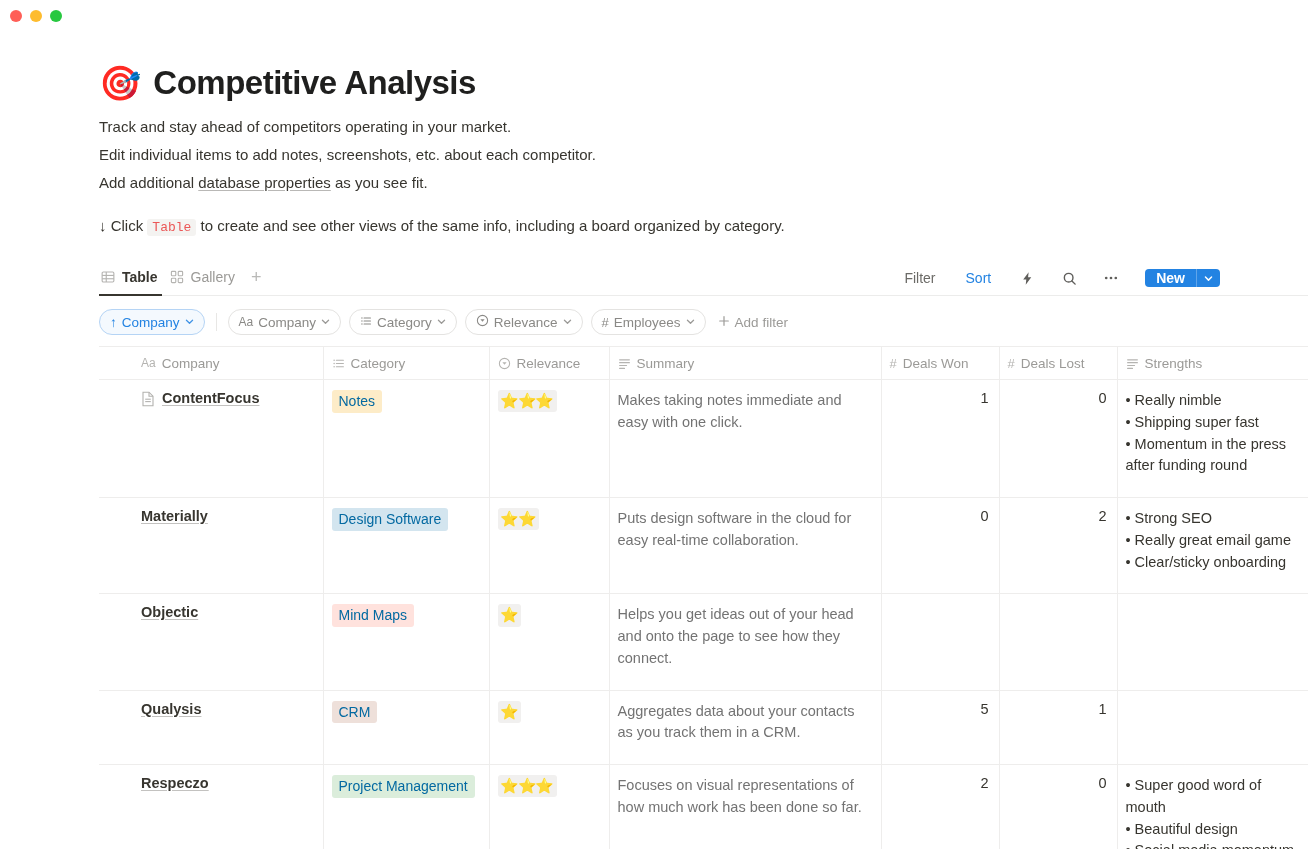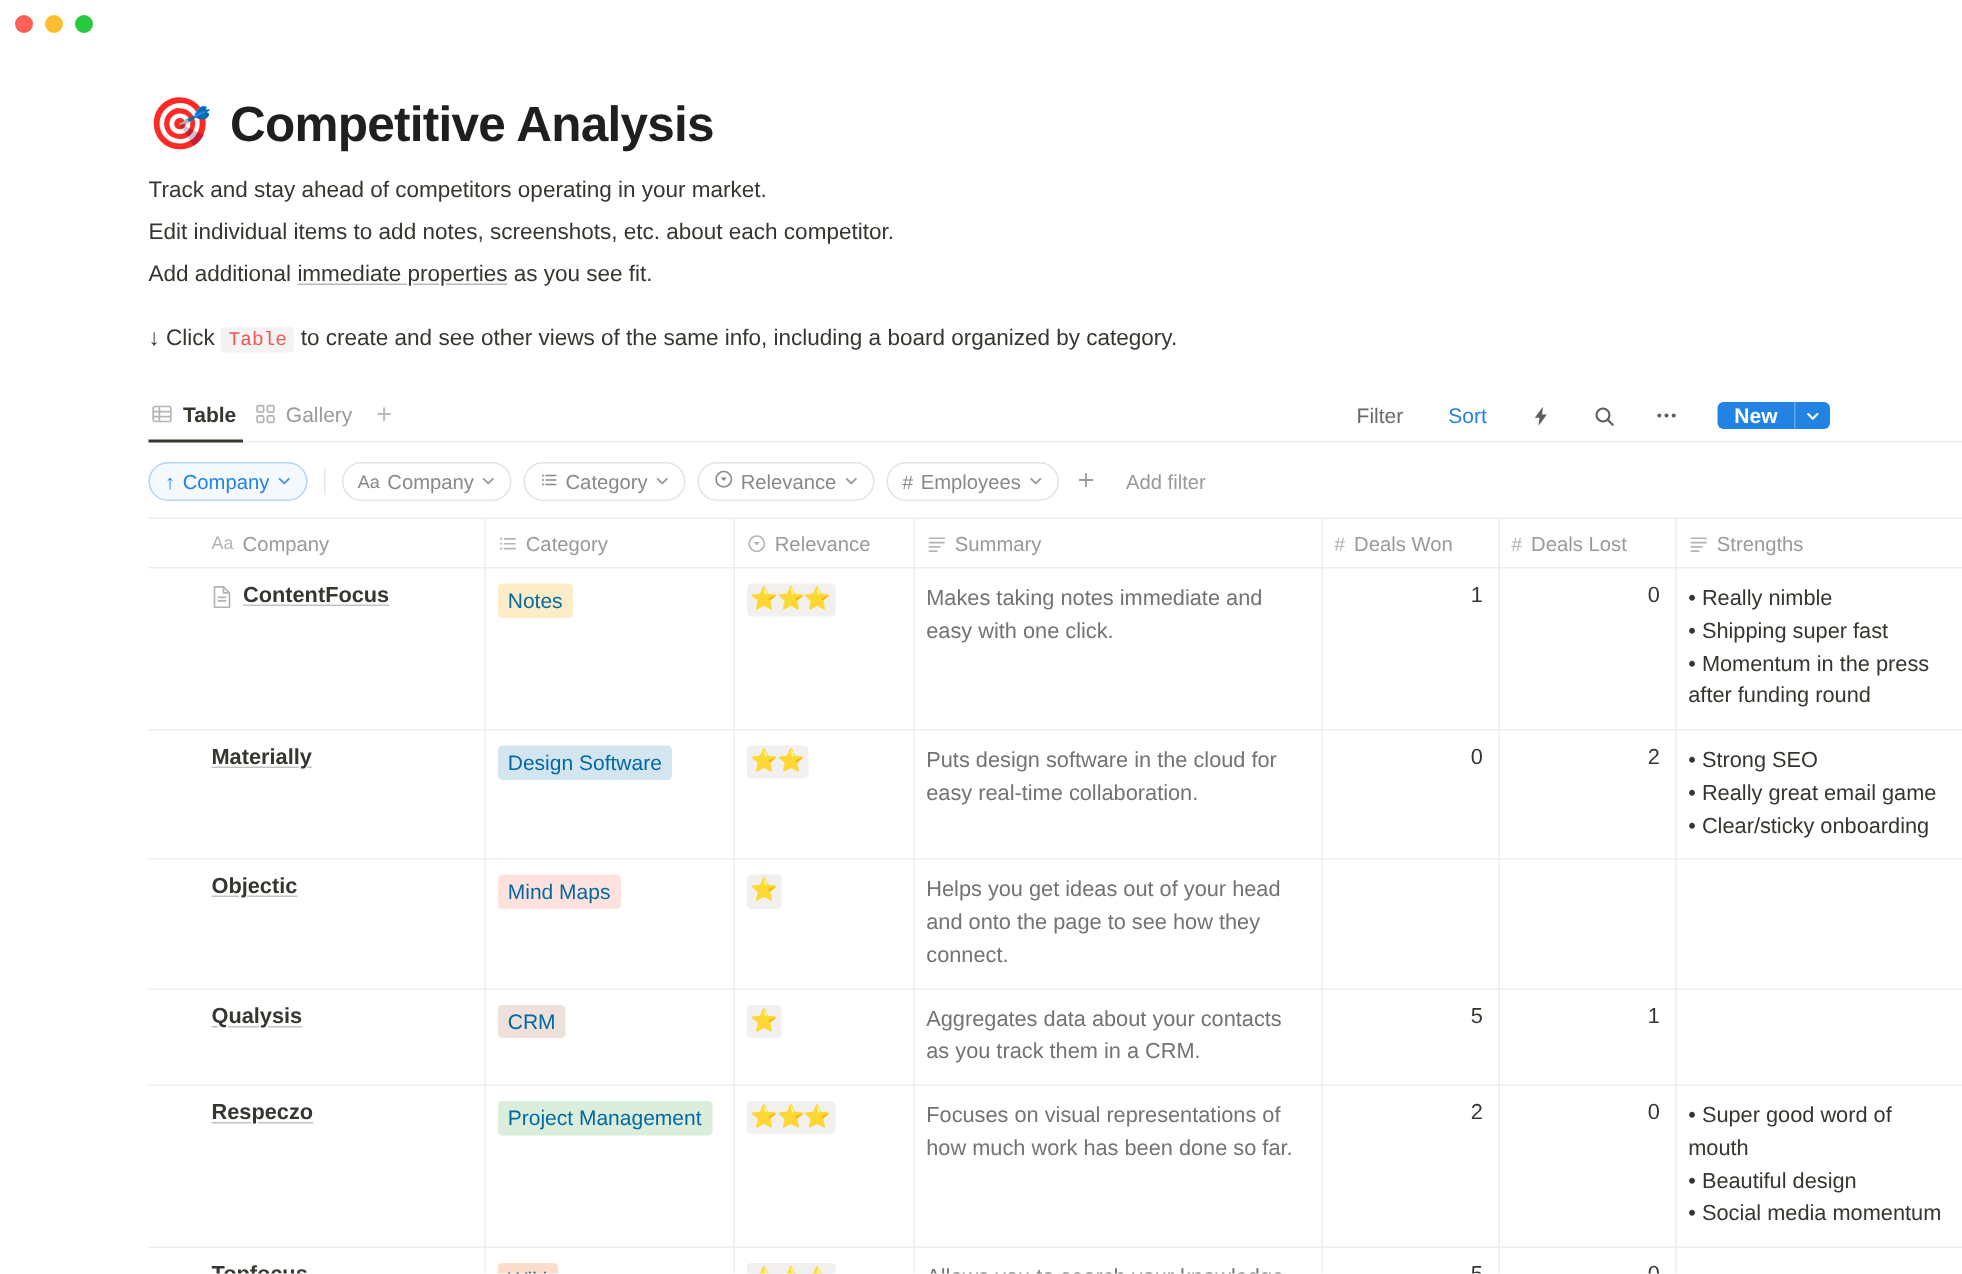--- a/index.html
+++ b/index.html
@@ -160,21 +160,21 @@
     white-space: nowrap;
   }
   .chip.sortchip {
     border-color: #b5d4f5;
     background: #f4f9fe;
     color: #2383e2;
   }
   .chip .cv { font-size: 9px; opacity: .85; }
   .chip-divider { width: 1px; height: 18px; background: #e8e7e5; margin: 0 3px; }
   .addfilter {
-    display: flex; align-items: center; gap: 21px;
+    display: flex; align-items: center; gap: 5px;
     font-size: 13.5px; color: #9b9a97; cursor: pointer; padding: 0 4px;
   }
 
   
   .tablewrap { margin-top: 10px; }
   table.db {
     border-collapse: collapse;
     width: 1209px;
     table-layout: fixed;
     font-size: 14px;
@@ -193,21 +193,21 @@
     height: 33px;
     padding: 0 8px;
     color: #9b9a97;
     font-size: 13.5px;
   }
   table.db thead th:last-child { border-right: none; }
   table.db tbody td:last-child { border-right: none; }
   .th-in { display: flex; align-items: center; gap: 6px; height: 100%; }
   .th-ico { color: #b5b4b1; display:inline-flex; align-items:center; }
 
-  td.cell { padding: 10px 8px 10px 8px; }
+  td.cell { padding: 10px 8px 20px 8px; }
   .row-h { height: 74px; }
 
   
   col.c-gutter { width: 34px; }
   td.gutter, th.gutter { border-right: none !important; }
 
   .title-cell {
     display: flex; align-items: flex-start; gap: 7px;
   }
   .pageicon { color: #b3b2af; flex: 0 0 auto; margin-top: 1px; }
@@ -256,21 +256,21 @@
 <div class="page">
 
   <div class="title-row">
     <span class="page-emoji">🎯</span>
     <h1 class="page-title">Competitive Analysis</h1>
   </div>
 
   <div class="desc">
     <p>Track and stay ahead of competitors operating in your market.</p>
     <p>Edit individual items to add notes, screenshots, etc. about each competitor.</p>
-    <p><span>Add additional </span><a class="inline-link" href="#">immediate properties</a><span> as you see fit.</span></p>
+    <p><span>Add additional </span><a class="inline-link" href="#">database properties</a><span> as you see fit.</span></p>
   </div>
 
   <div class="hint"><span>↓ Click </span><code class="codechip">Table</code><span> to create and see other views of the same info, including a board organized by category.</span></div>
 
   <div class="viewbar">
     <div class="tabs">
 
       <div class="tab active">
         <span class="th-ico">
           <svg width="14" height="14" viewBox="0 0 16 16" fill="none" stroke="currentColor" stroke-width="1.3">

